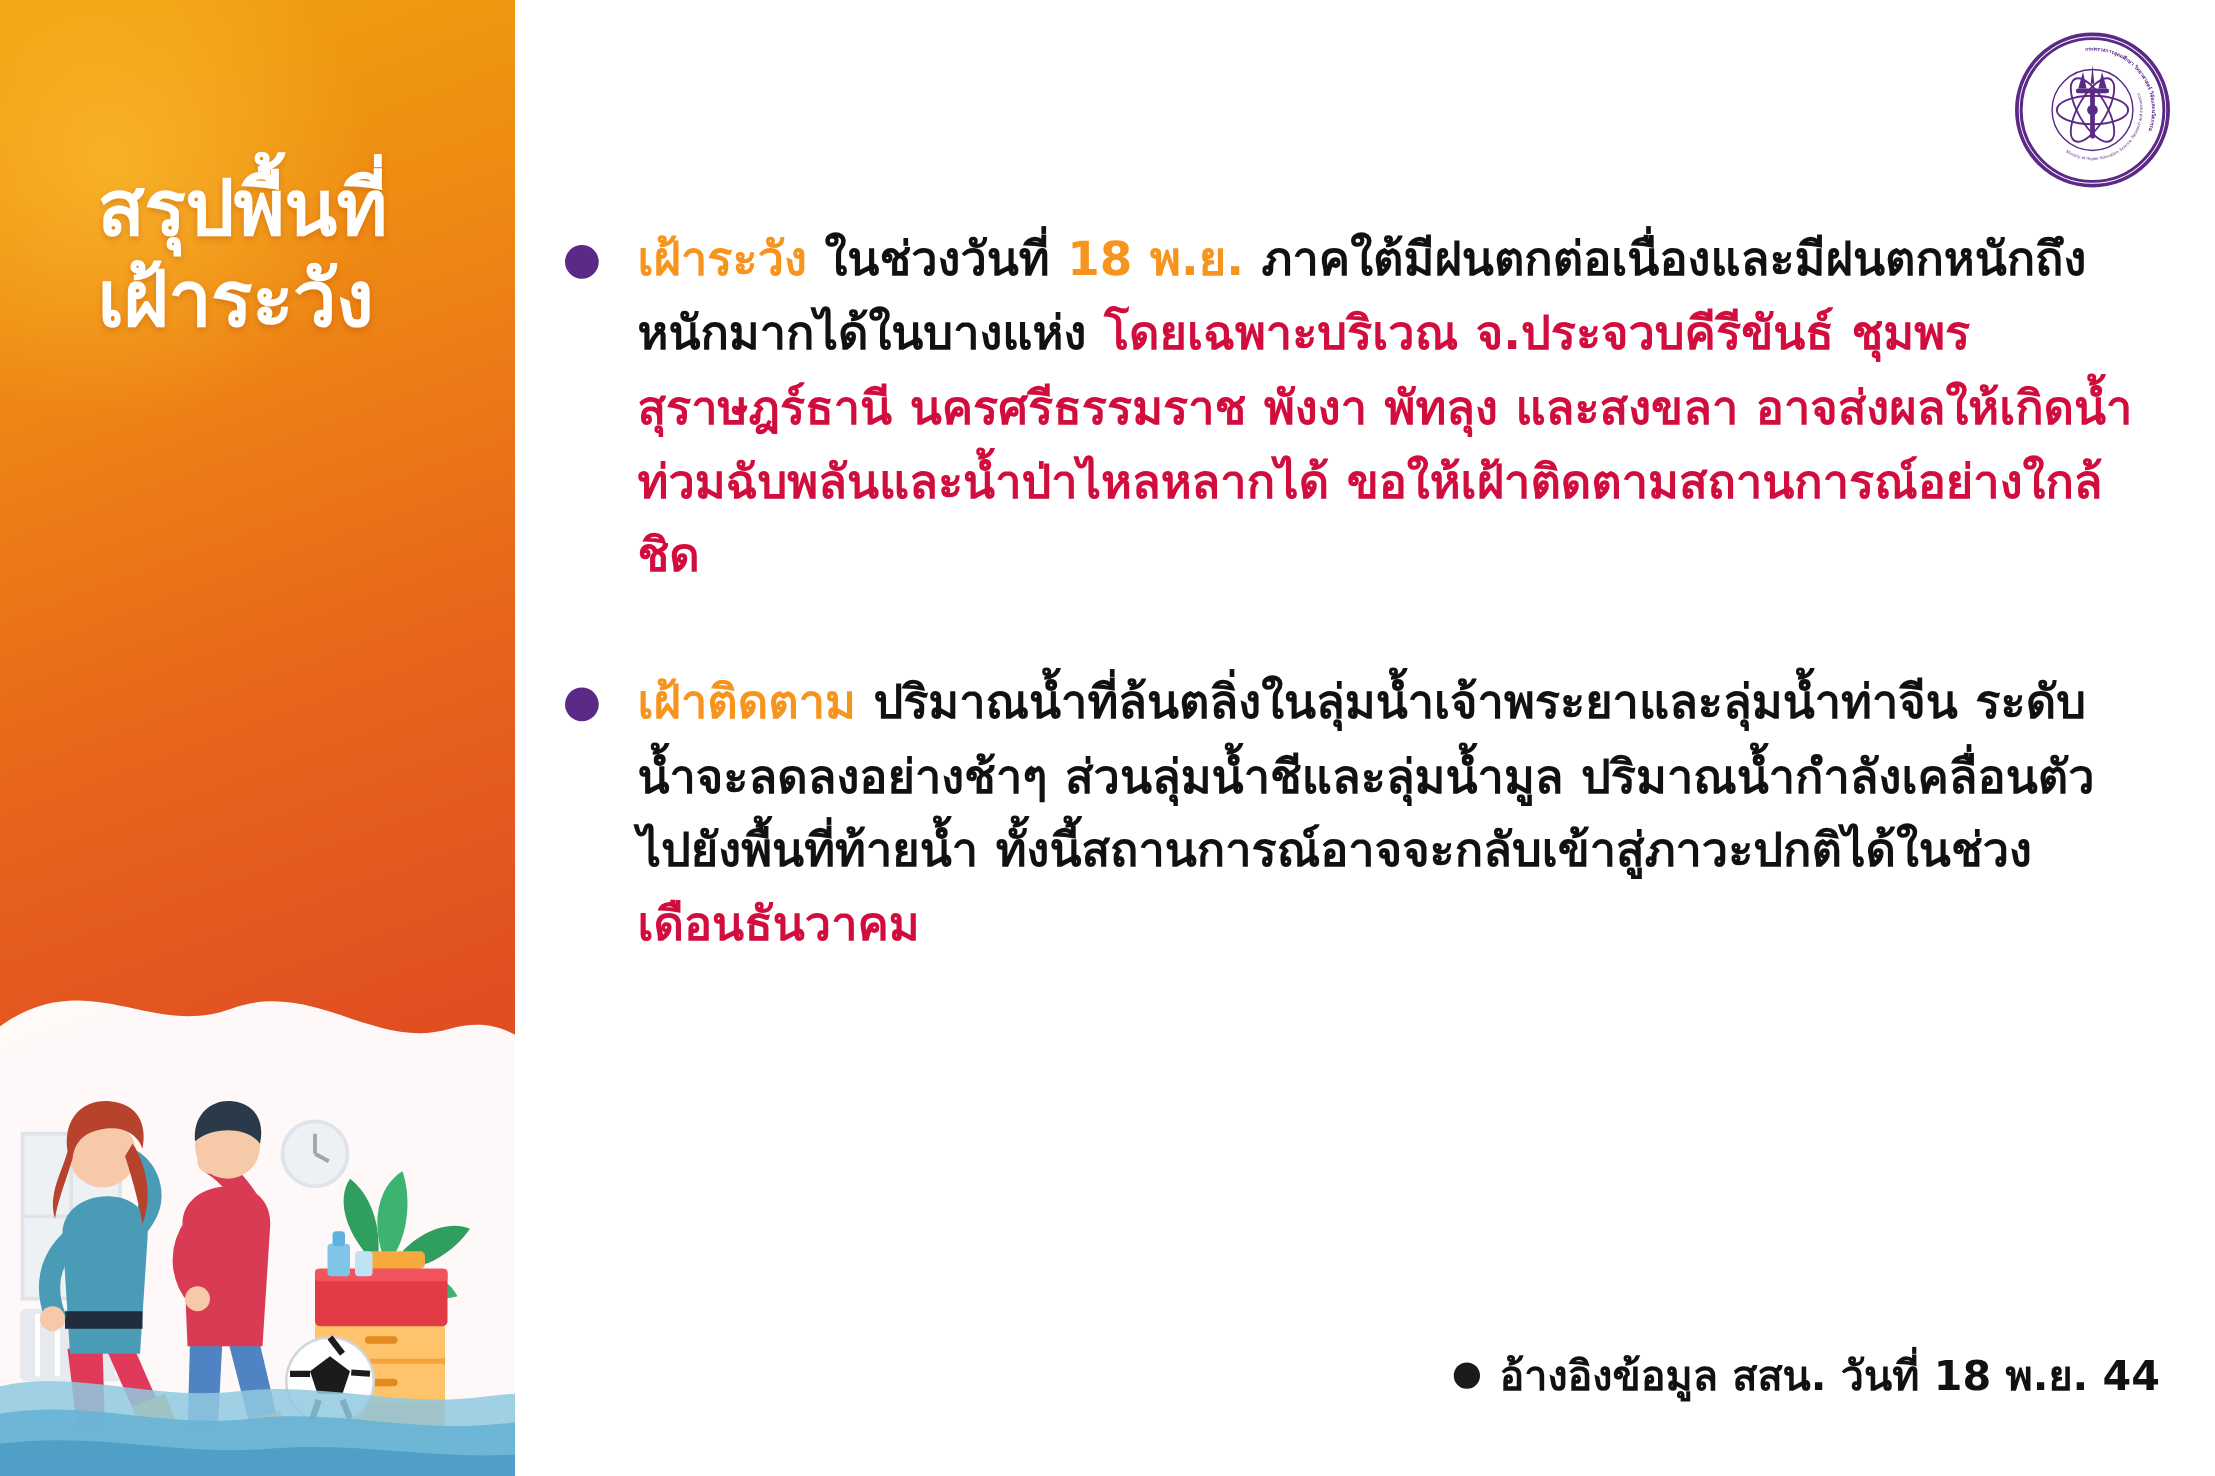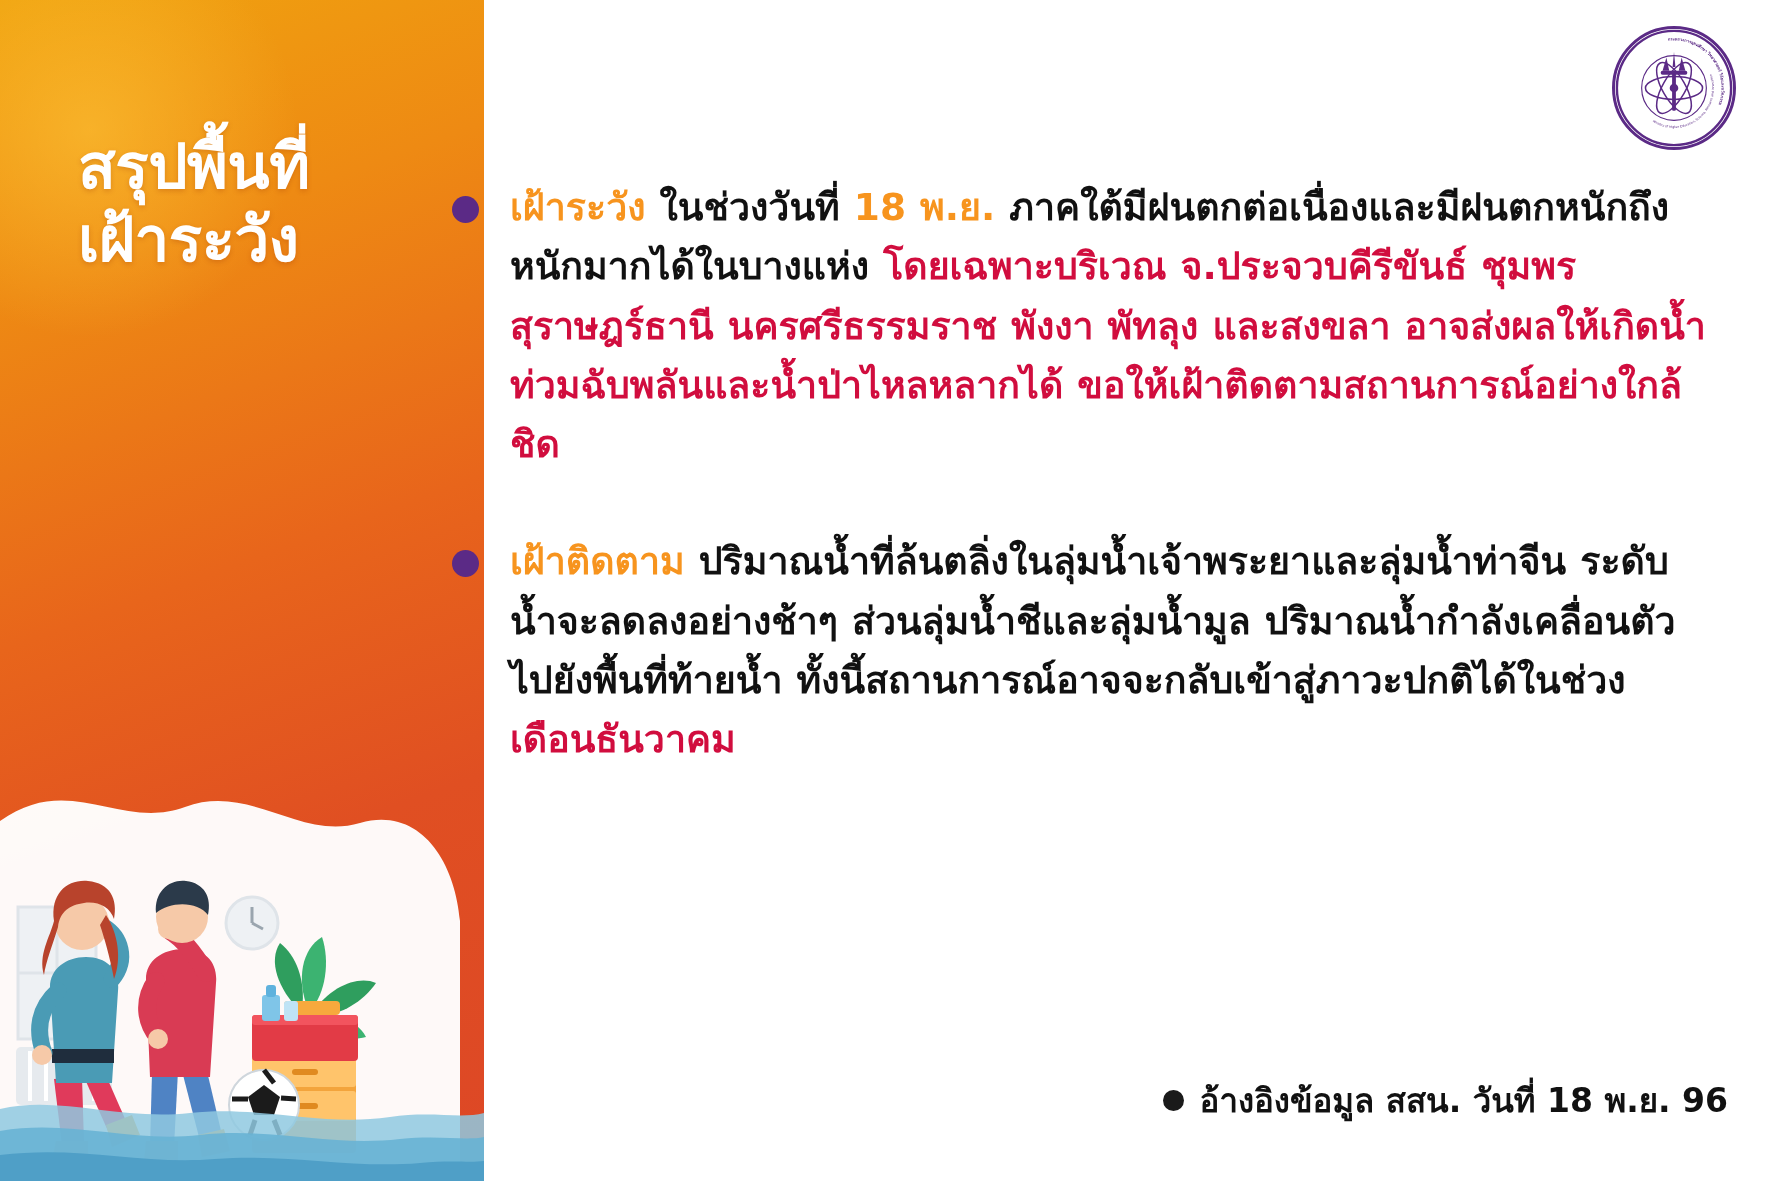--- a/index.html
+++ b/index.html
@@ -7,21 +7,21 @@
     width:1772px;height:1181px;
     background:#ffffff;
     font-family:"DejaVu Sans","Liberation Sans",sans-serif;
     overflow:hidden;
     position:relative;
   }
   .canvas{position:relative;width:1772px;height:1181px;background:#fff;overflow:hidden;}
 
   
   .left-panel{
-    position:absolute;left:0;top:0;width:484px;height:1181px;
+    position:absolute;left:0;top:0;width:412px;height:1181px;
     background:linear-gradient(160deg,#f0a30f 0%,#ee8a13 22%,#e8651b 48%,#e04f22 70%,#dd4726 100%);
     overflow:hidden;
   }
   .left-panel .glow{
     position:absolute;left:-120px;top:-80px;width:420px;height:420px;border-radius:50%;
     background:radial-gradient(circle,rgba(255,200,60,.55) 0%,rgba(255,190,50,0) 70%);
   }
   .panel-title{
     position:absolute;left:78px;top:130px;width:390px;
     color:#ffffff;
@@ -237,16 +237,16 @@
 
     <div class="bullet-block">
       <span class="bullet-dot"></span>
       <p class="para"><span class="hl-orange">เฝ้าติดตาม </span><span>ปริมาณน้ำที่ล้นตลิ่งในลุ่มน้ำเจ้าพระยาและลุ่มน้ำท่าจีน ระดับน้ำจะลดลงอย่างช้าๆ ส่วนลุ่มน้ำชีและลุ่มน้ำมูล ปริมาณน้ำกำลังเคลื่อนตัวไปยังพื้นที่ท้ายน้ำ ทั้งนี้สถานการณ์อาจจะกลับเข้าสู่ภาวะปกติได้ในช่วง</span><span class="hl-red">เดือนธันวาคม</span></p>
     </div>
 
   </div>
 
   <div class="footer">
     <span class="footer-dot"></span>
-    <span class="footer-text">อ้างอิงข้อมูล สสน. วันที่ 18 พ.ย. 96</span>
+    <span class="footer-text">อ้างอิงข้อมูล สสน. วันที่ 18 พ.ย. 44</span>
   </div>
 
 </div>
 
 </body></html>

